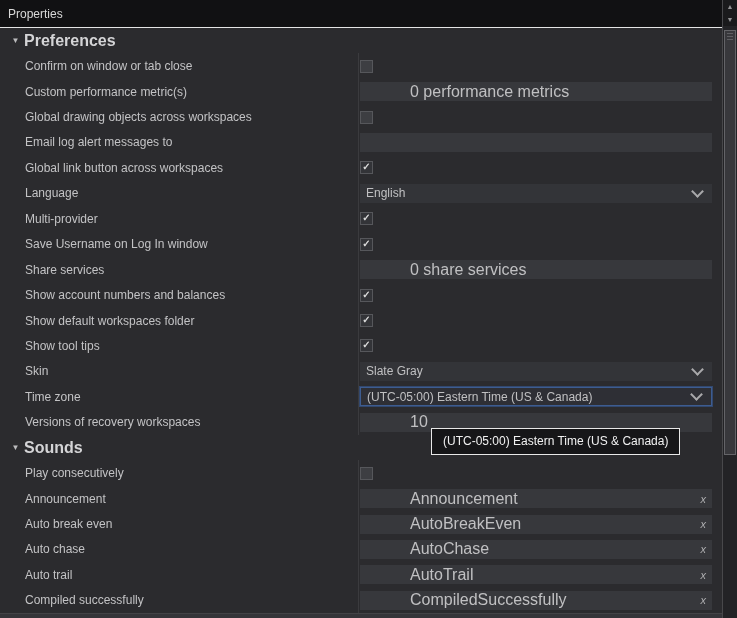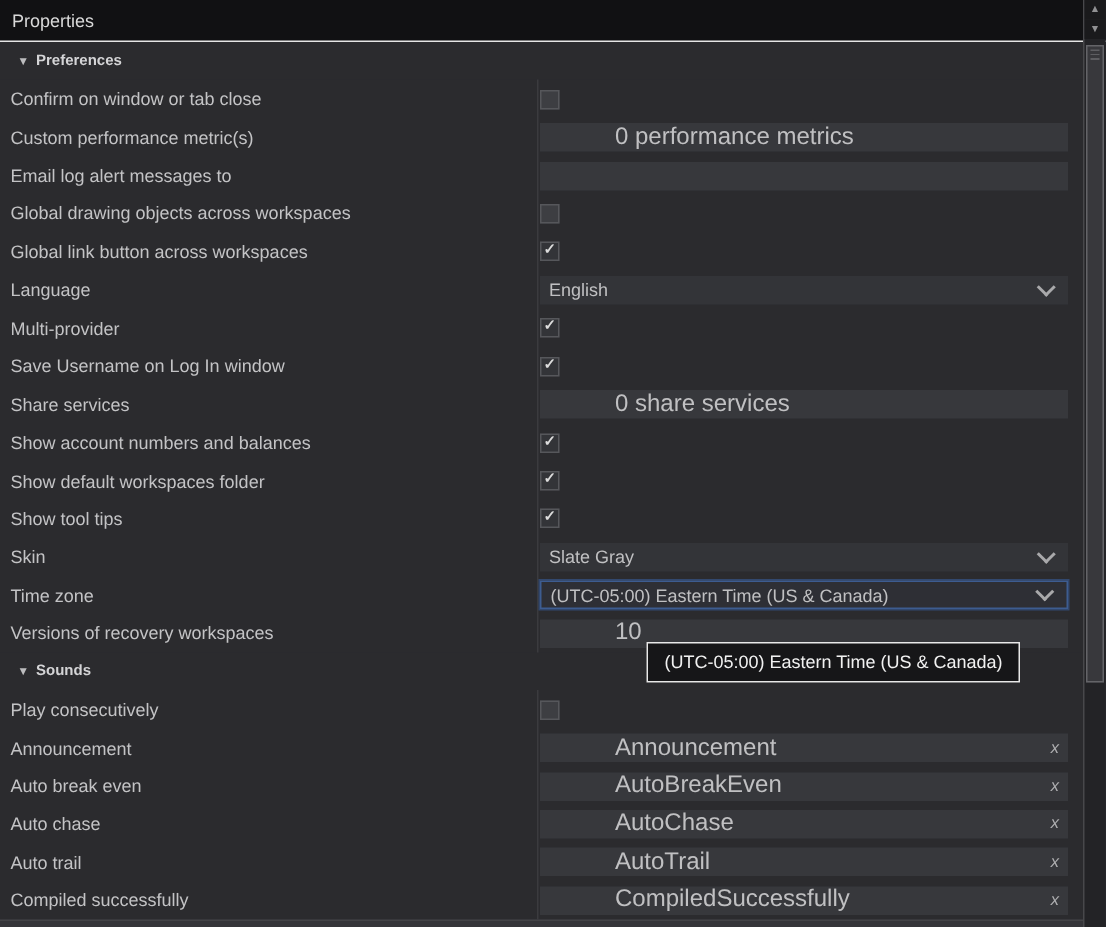--- a/index.html
+++ b/index.html
@@ -21,27 +21,27 @@
   .rows{
     position:absolute;top:28px;left:0;width:722px;height:585px;
     display:flex;flex-direction:column;
   }
   .rows::before{
     content:"";position:absolute;left:358px;top:0;bottom:0;width:1px;
     background:#3b3b3e;
   }
   .row{flex:1;display:flex;align-items:center;min-height:0;}
   .row .label{
-    width:358px;box-sizing:border-box;padding-left:7px;
+    width:358px;box-sizing:border-box;padding-left:25px;
     color:#c3c3c5;font-size:12px;
     white-space:nowrap;overflow:hidden;
   }
   .row.section{background:#2b2b2e;position:relative;z-index:1;}
   .row.section .sec-label{
-    color:#d4d4d6;font-size:10px;font-weight:bold;white-space:nowrap;
+    color:#d4d4d6;font-size:16px;font-weight:bold;white-space:nowrap;
   }
   .tri{
     color:#bcbcbe;font-size:8px;width:17px;text-align:center;
     display:inline-block;margin-left:7px;flex:0 0 auto;
   }
   .ctrl{
     flex:1;display:flex;align-items:center;
     padding-left:2px;padding-right:10px;min-width:0;
   }
   
@@ -136,32 +136,32 @@
   <div class="row">
     <div class="label">Custom performance metric(s)</div>
     <div class="ctrl">
         <div class="field">
       <span class="val">0 performance metrics</span>
     </div>
       </div>
   </div>
 
   <div class="row">
+    <div class="label">Global drawing objects across workspaces</div>
+    <div class="ctrl">
+        <div class="checkbox"></div>
+      </div>
+  </div>
+
+  <div class="row">
     <div class="label">Email log alert messages to</div>
     <div class="ctrl">
         <div class="field">
       <span class="val"></span>
     </div>
-      </div>
-  </div>
-
-  <div class="row">
-    <div class="label">Global drawing objects across workspaces</div>
-    <div class="ctrl">
-        <div class="checkbox"></div>
       </div>
   </div>
 
   <div class="row">
     <div class="label">Global link button across workspaces</div>
     <div class="ctrl">
         <div class="checkbox checked">
       <span class="check">✓</span>
     </div>
       </div>

